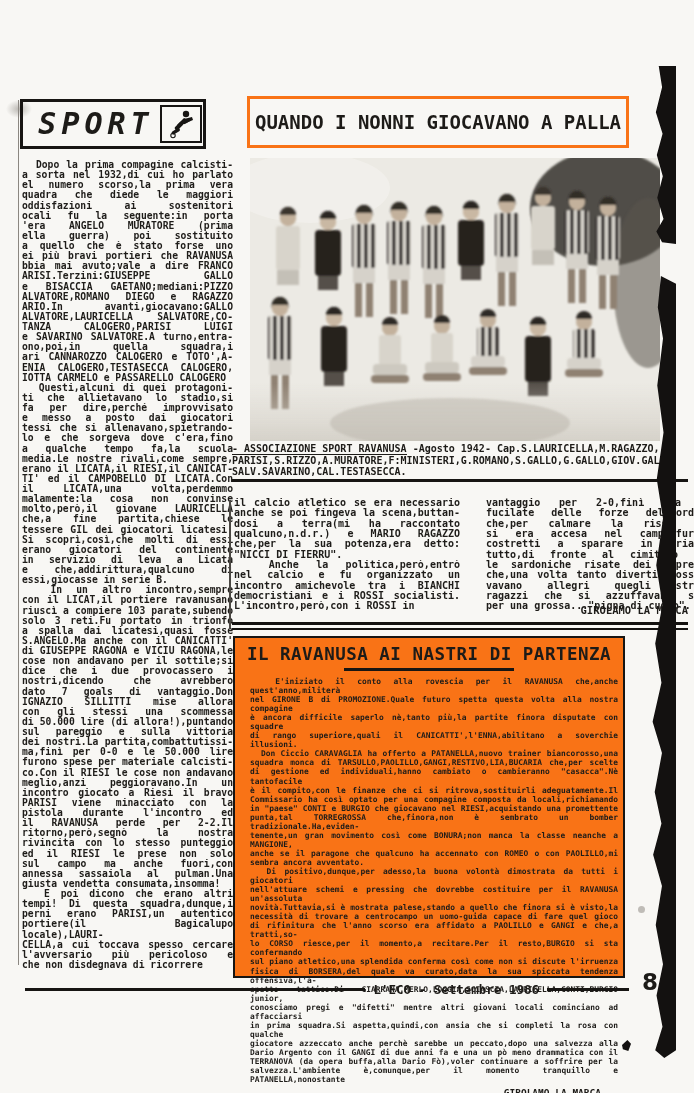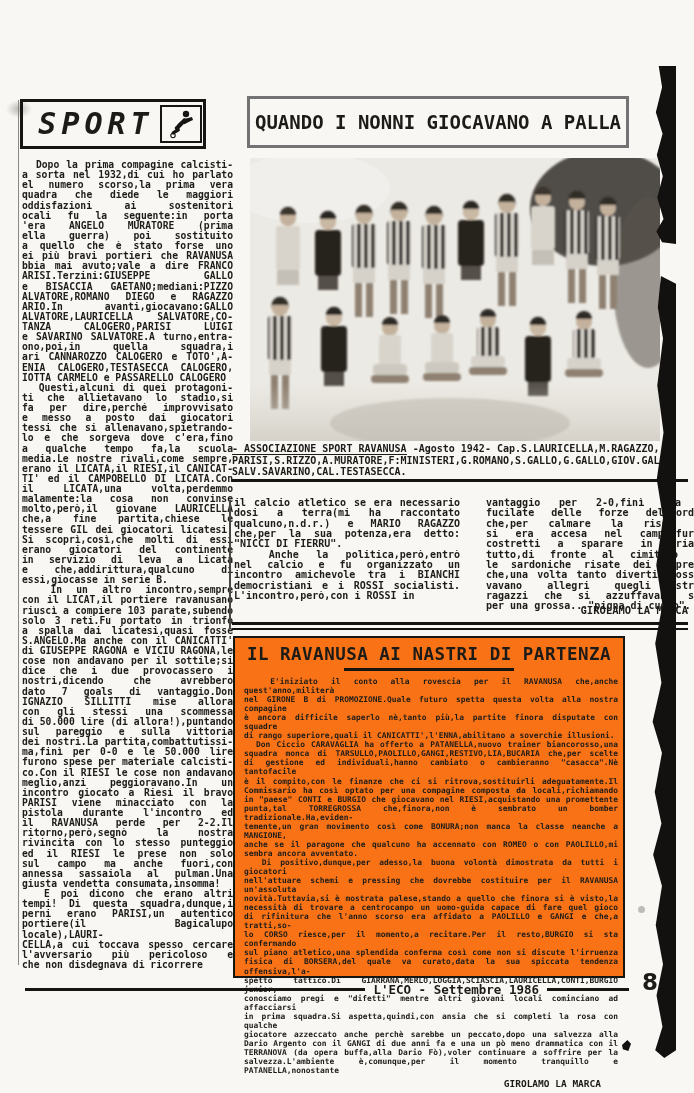--- a/index.html
+++ b/index.html
@@ -14,37 +14,37 @@
   .col{position:absolute;font-weight:bold;color:#1e1c19;}
   .tline{white-space:pre-wrap;text-align:justify;text-align-last:justify;overflow:hidden;}
   .tlast{text-align-last:left;}
 
   
   .sport-box{left:20px;top:99px;width:180px;height:44px;border:3px solid #171513;display:flex;align-items:center;}
   .sport-text{flex:1;text-align:center;font-style:italic;font-weight:bold;font-size:30px;letter-spacing:5px;line-height:38px;padding-left:9px;}
   .sport-iconbox{width:38px;height:34px;border:2.5px solid #171513;margin-right:1px;display:flex;align-items:center;justify-content:center;}
 
   
-  .h1box{left:247px;top:96px;width:376px;height:46px;border:3px solid #737373;display:flex;align-items:center;justify-content:center;}
+  .h1box{left:247px;top:96px;width:376px;height:46px;border:3px solid #f97316;display:flex;align-items:center;justify-content:center;}
   .h1text{font-weight:bold;font-size:19px;letter-spacing:0px;white-space:nowrap;}
 
   
   .photo{left:250px;top:158px;width:410px;height:283px;}
 
   
   .caption{left:232px;top:443px;width:458px;font-weight:bold;font-size:10px;line-height:11.6px;}
   .cap-underline{border-bottom:1.5px solid #1d1b18;}
 
   .thickrule{height:3px;background:#171513;}
 
   
   .a2box{left:233px;top:636px;width:388px;height:338px;border:2.5px solid #171513;background:#f97316;}
   .a2head{margin-top:6px;text-align:center;font-weight:bold;font-size:17.5px;letter-spacing:0.5px;white-space:nowrap;}
   .a2rule{width:170px;height:3px;background:#171513;margin:4px auto 6px auto;}
-  .a2body{padding:0 5px 0 9px;font-weight:bold;font-size:7.9px;line-height:9.05px;}
+  .a2body{padding:0 5px 0 15px;font-weight:bold;font-size:7.9px;line-height:9.05px;}
   .a2byline{text-align:right;padding-right:22px;font-weight:bold;font-size:9.5px;margin-top:3px;}
 
   .byline1{position:absolute;left:462px;top:604px;width:226px;text-align:right;font-weight:bold;font-size:10.5px;}
 
   
   .footer{left:25px;top:982px;width:604px;display:flex;align-items:center;}
   .frule{height:2.5px;background:#171513;}
   .fpub{font-weight:bold;font-size:12.5px;padding:0 8px;white-space:nowrap;}
   .pagenum{position:absolute;left:642px;top:969px;font-family:"DejaVu Sans","Liberation Sans",sans-serif;font-weight:bold;font-size:23px;}
 
@@ -239,20 +239,21 @@
     <div class="tline">tempi! Di questa squadra,dunque,i</div>
     <div class="tline">perni erano PARISI,un autentico</div>
     <div class="tline">portiere(il Bagicalupo locale),LAURI-</div>
     <div class="tline">CELLA,a cui toccava spesso cercare</div>
     <div class="tline">l'avversario più pericoloso e</div>
     <div class="tline tlast">che non disdegnava di ricorrere</div>
   </div>
 
 <div class="col" style="left:234px;top:498px;width:226px;font-size:10px;line-height:10.35px;">
     <div class="tline">il calcio atletico se era necessario</div>
+    <div class="tline">anche se poi fingeva la scena,buttan-</div>
     <div class="tline">dosi a terra(mi ha raccontato</div>
     <div class="tline">qualcuno,n.d.r.) e MARIO RAGAZZO</div>
     <div class="tline">che,per la sua potenza,era detto:</div>
     <div class="tline tlast">"NICCI DI FIERRU".</div>
     <div class="tline">  Anche la politica,però,entrò</div>
     <div class="tline">nel calcio e fu organizzato un</div>
     <div class="tline">incontro amichevole tra i BIANCHI</div>
     <div class="tline">democristiani e i ROSSI socialisti.</div>
     <div class="tline tlast">L'incontro,però,con i ROSSI in</div>
   </div>

